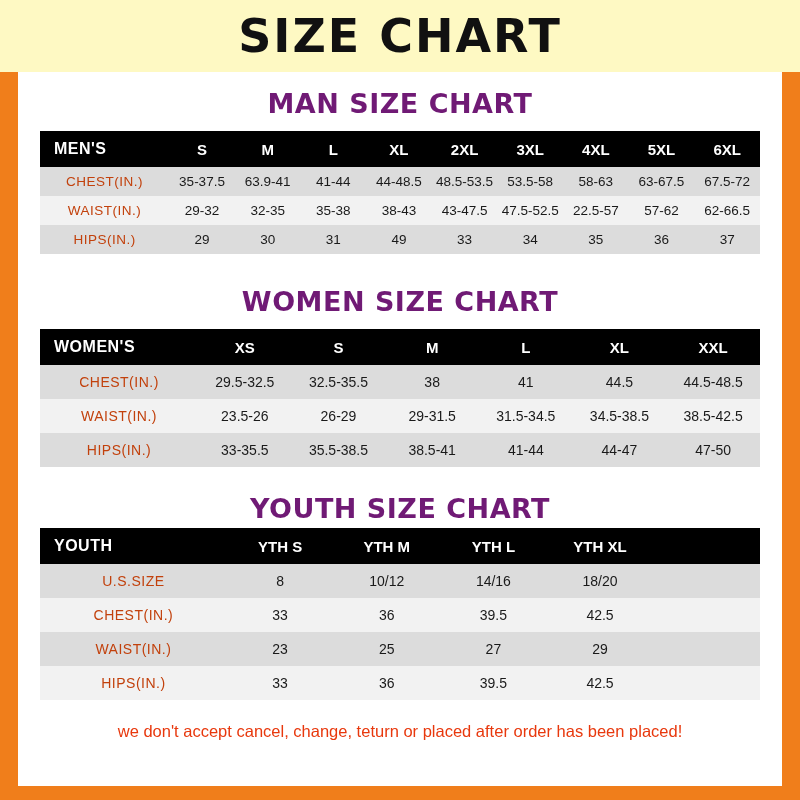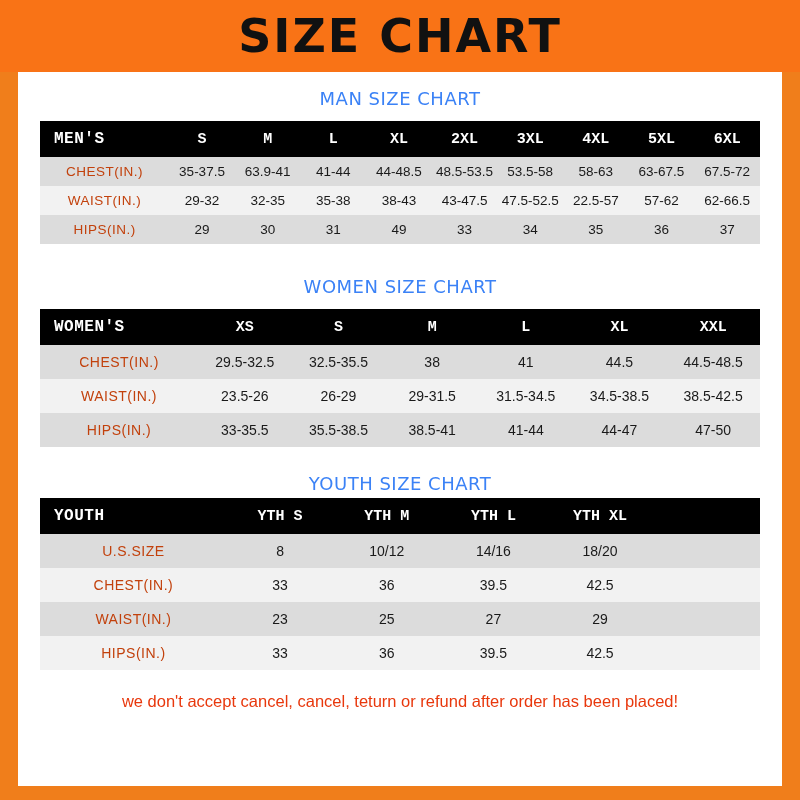--- a/index.html
+++ b/index.html
@@ -17,21 +17,21 @@
     position: relative;
     width: 800px;
     height: 800px;
     background: #ffffff;
     box-sizing: border-box;
     border-left: 18px solid #f07e1b;
     border-right: 18px solid #f07e1b;
   }
   .banner {
     height: 72px;
-    background: #f97316;
+    background: #fef9c3;
     display: flex;
     align-items: center;
     justify-content: center;
     margin-left: -18px;
     margin-right: -18px;
     padding-left: 18px;
     padding-right: 18px;
     box-sizing: border-box;
   }
   .banner-title {
@@ -41,38 +41,38 @@
     letter-spacing: 2px;
     color: #111111;
     line-height: 1;
   }
   .content {
     padding: 0 22px;
   }
   .section-title {
     text-align: center;
     font-family: "DejaVu Sans", sans-serif;
-    font-weight: normal;
-    font-size: 18px;
-    color: #3b82f6;
+    font-weight: bold;
+    font-size: 27px;
+    color: #701a75;
     letter-spacing: 0.5px;
   }
   .t-man { margin-top: 16px; margin-bottom: 12px; }
   .t-women { margin-top: 32px; margin-bottom: 12px; }
   .t-youth { margin-top: 26px; margin-bottom: 4px; }
 
   table {
     width: 100%;
     border-collapse: collapse;
     table-layout: fixed;
   }
   thead th {
     background: #000000;
     color: #ffffff;
-    font-family: Liberation Mono, monospace;
+    font-family: Liberation Sans, sans-serif;
     font-weight: bold;
     font-size: 15px;
     padding: 9px 0;
     text-align: center;
     margin-left: 48px;
   }
   thead th.rowlabel {
     text-align: left;
     padding-left: 14px;
     font-size: 16px;
@@ -266,19 +266,19 @@
           <td>33</td>
           <td>36</td>
           <td>39.5</td>
           <td>42.5</td>
           <td></td>
         </tr>
       </tbody>
     </table>
 
     <div class="footer-note">
-      <div>we don't accept cancel, cancel, teturn or refund after order has been placed!</div>
+      <div>we don't accept cancel, change, teturn or placed after order has been placed!</div>
     </div>
 
   </div>
 
   <div class="bottom-bar"></div>
 </div>
 
 </body></html>

